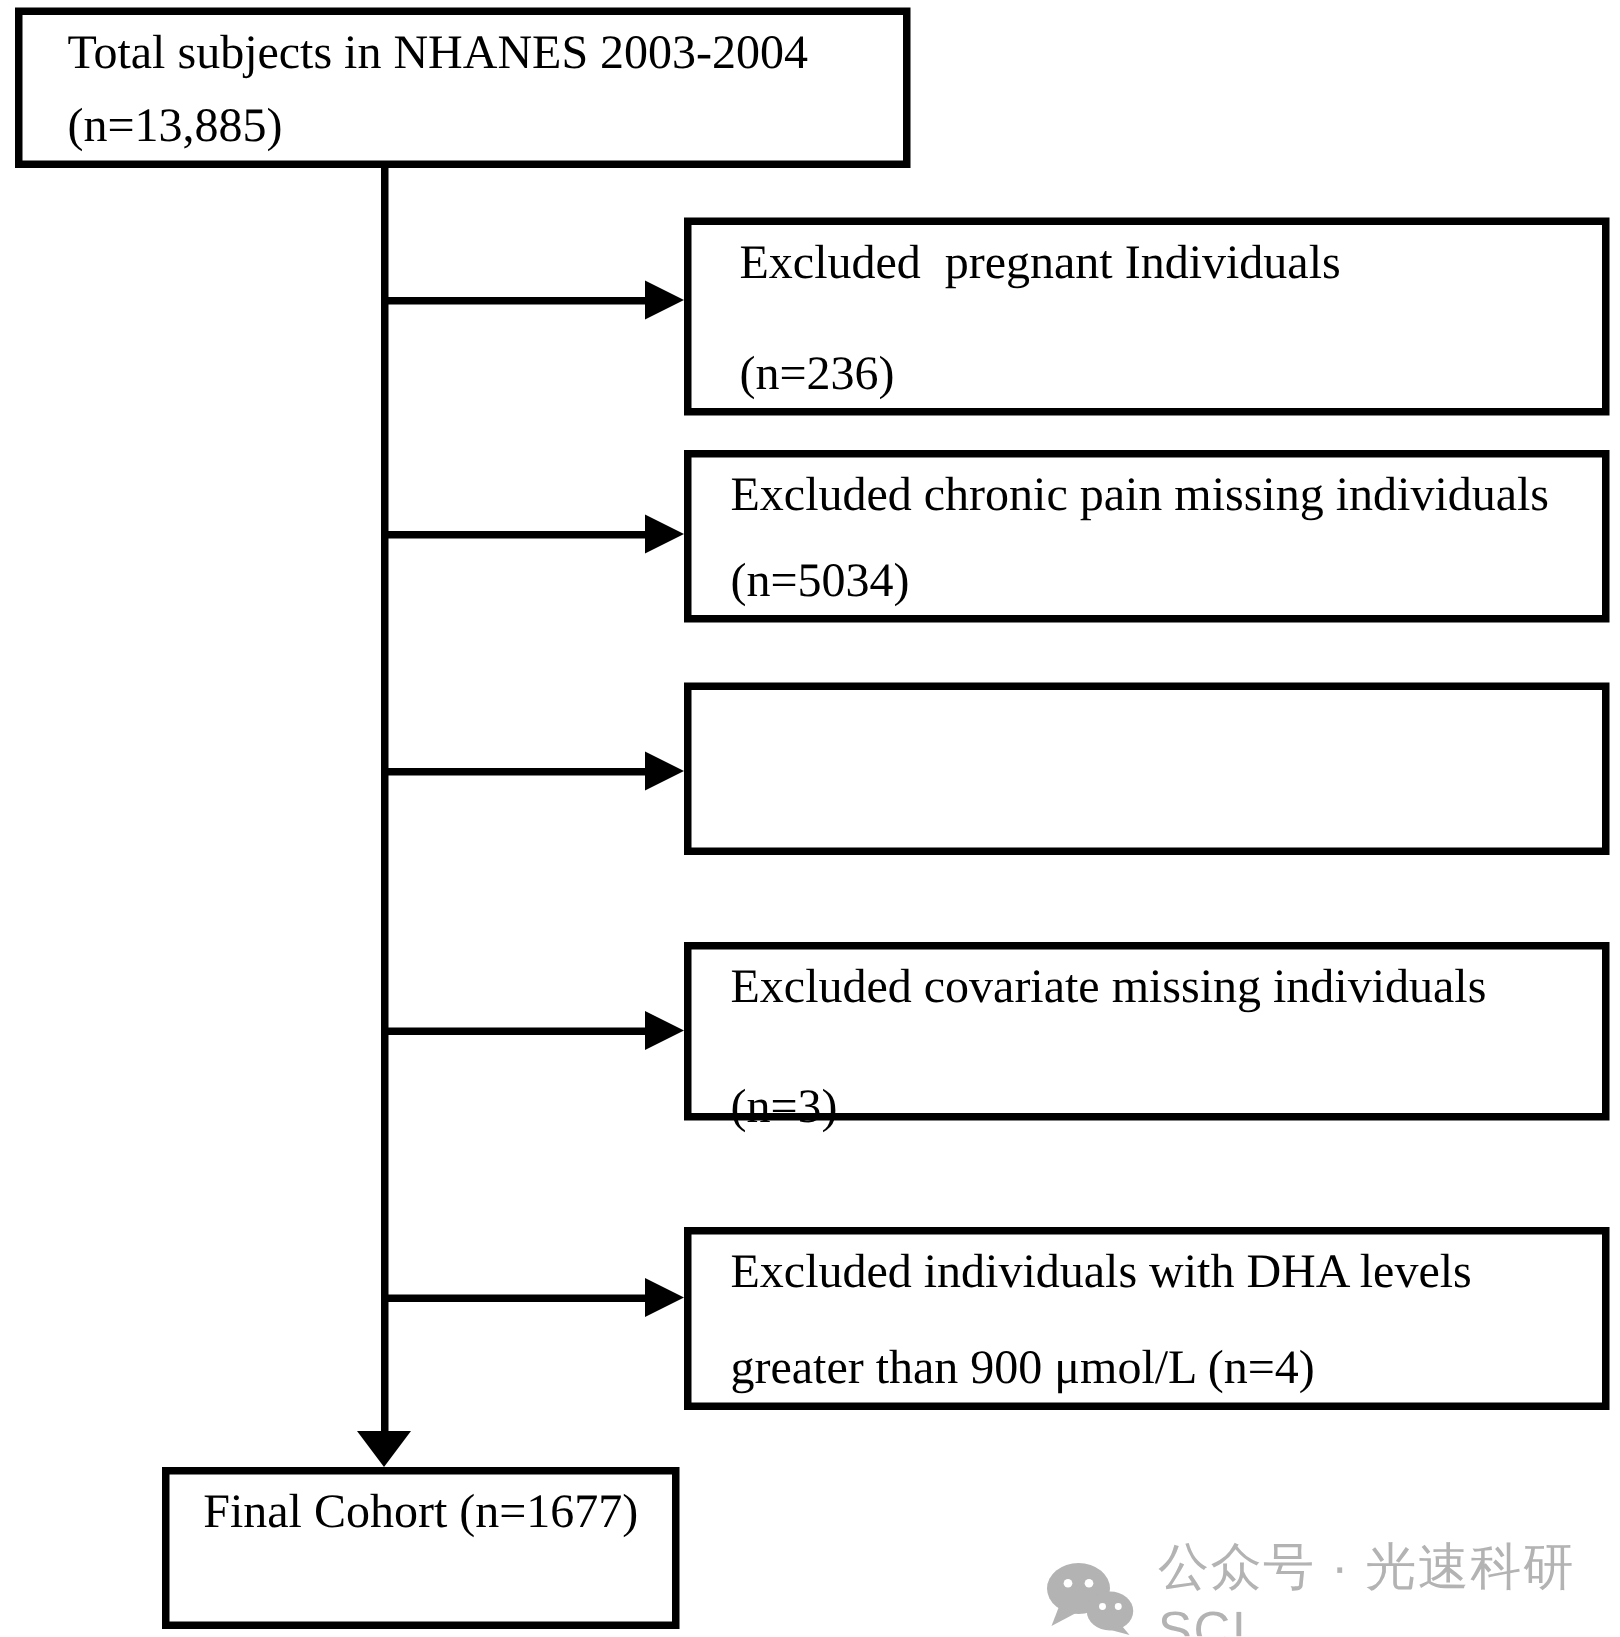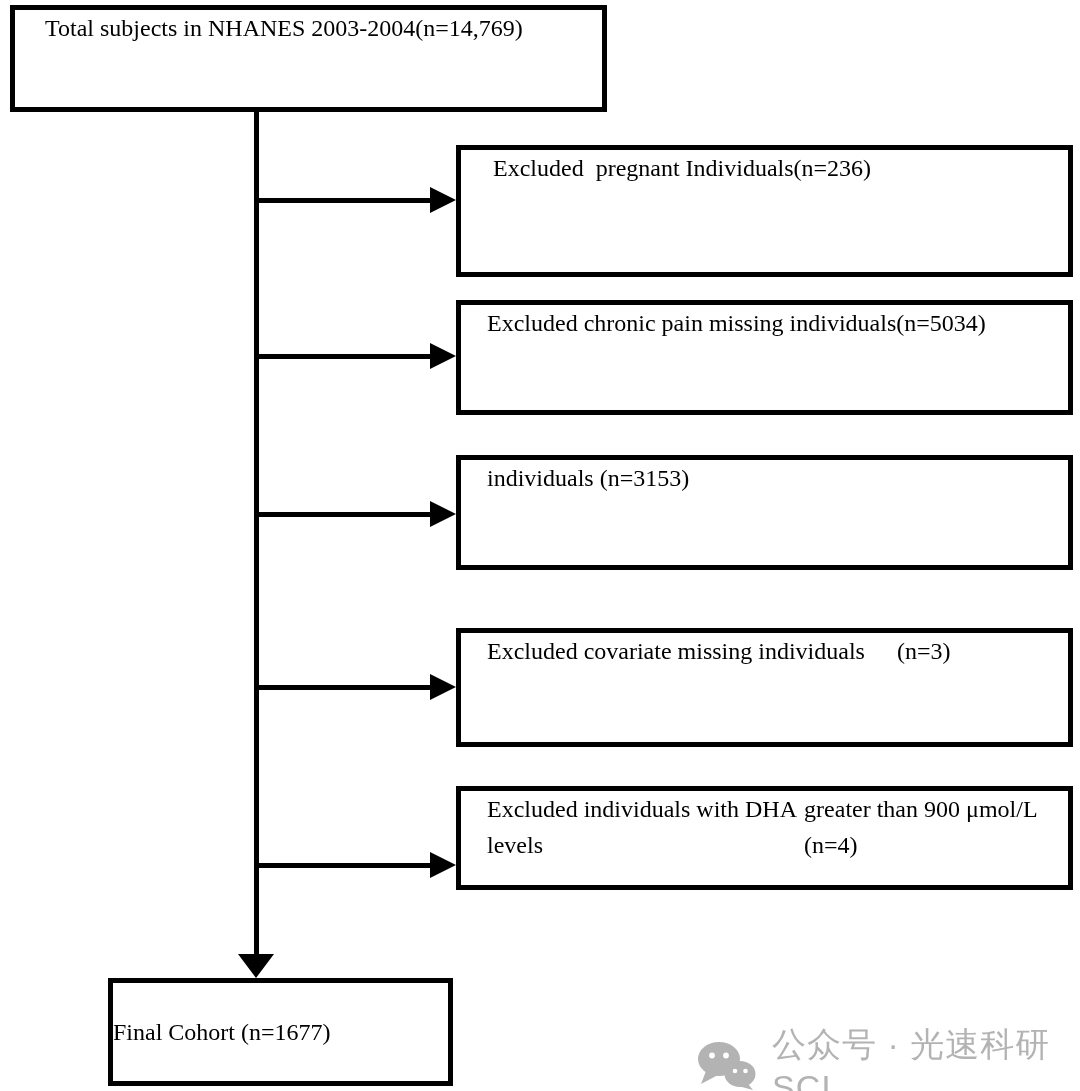--- a/index.html
+++ b/index.html
@@ -11,23 +11,23 @@
     font-family: "Liberation Serif", serif;
     color: #000000;
     overflow: hidden;
   }
   .fbox {
     position: absolute;
     box-sizing: border-box;
     border: 5px solid #000000;
     background: #ffffff;
     display: flex;
-    flex-direction: row;
-    justify-content: flex-start;
-    font-size: 24px;
+    flex-direction: column;
+    justify-content: space-between;
+    font-size: 32px;
     line-height: 1.5;
   }
   .fbox .line { white-space: pre-wrap; }
   .box-total   { left: 10px;  top: 5px;   width: 597px; height: 107px; padding-left: 30px; padding-right: 10px; }
   .box-excl    { left: 456px; width: 617px; padding-left: 26px; padding-right: 14px; }
   .box-final   { left: 108px; top: 978px; width: 345px; height: 108px; align-items: center; text-align: center; }
   .vline {
     position: absolute;
     left: 254px; top: 112px;
     width: 5px; height: 844px;
@@ -68,21 +68,21 @@
   }
   .watermark svg { display: block; }
 </style>
 </head>
 <body>
 
 <div class="canvas">
 
   <div class="fbox box-total">
     <span class="line">Total subjects in NHANES 2003-2004</span>
-    <span class="line">(n=14,769)</span>
+    <span class="line">(n=13,885)</span>
   </div>
 
   <div class="vline"></div>
   <div class="down-head"></div>
 
   <div class="hline" style="top:198px;"></div>
   <div class="right-head" style="top:187px;"></div>
   <div class="fbox box-excl" style="top:145px; height:132px;padding-left:32px;">
     <span class="line">Excluded  pregnant Individuals</span>
     <span class="line">(n=236)</span>
@@ -91,33 +91,32 @@
   <div class="hline" style="top:354px;"></div>
   <div class="right-head" style="top:343px;"></div>
   <div class="fbox box-excl" style="top:300px; height:115px;">
     <span class="line">Excluded chronic pain missing individuals</span>
     <span class="line">(n=5034)</span>
   </div>
 
   <div class="hline" style="top:512px;"></div>
   <div class="right-head" style="top:501px;"></div>
   <div class="fbox box-excl" style="top:455px; height:115px;">
-    <span class="line">individuals (n=3153)</span>
   </div>
 
   <div class="hline" style="top:685px;"></div>
   <div class="right-head" style="top:674px;"></div>
   <div class="fbox box-excl" style="top:628px; height:119px;gap:32px;">
     <span class="line">Excluded covariate missing individuals</span>
     <span class="line">(n=3)</span>
   </div>
 
   <div class="hline" style="top:863px;"></div>
   <div class="right-head" style="top:852px;"></div>
-  <div class="fbox box-excl" style="top:786px; height:104px;">
+  <div class="fbox box-excl" style="top:818px; height:122px;">
     <span class="line">Excluded individuals with DHA levels</span>
     <span class="line">greater than 900 μmol/L (n=4)</span>
   </div>
 
   <div class="fbox box-final">
     <span class="line">Final Cohort (n=1677)</span>
   </div>
 
   <div class="watermark">
     <span>

